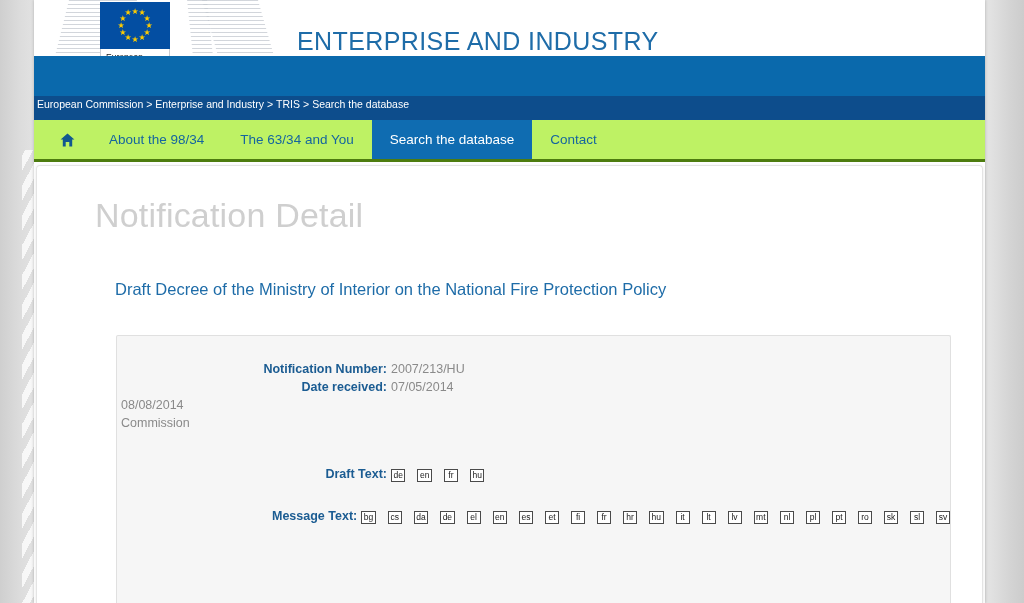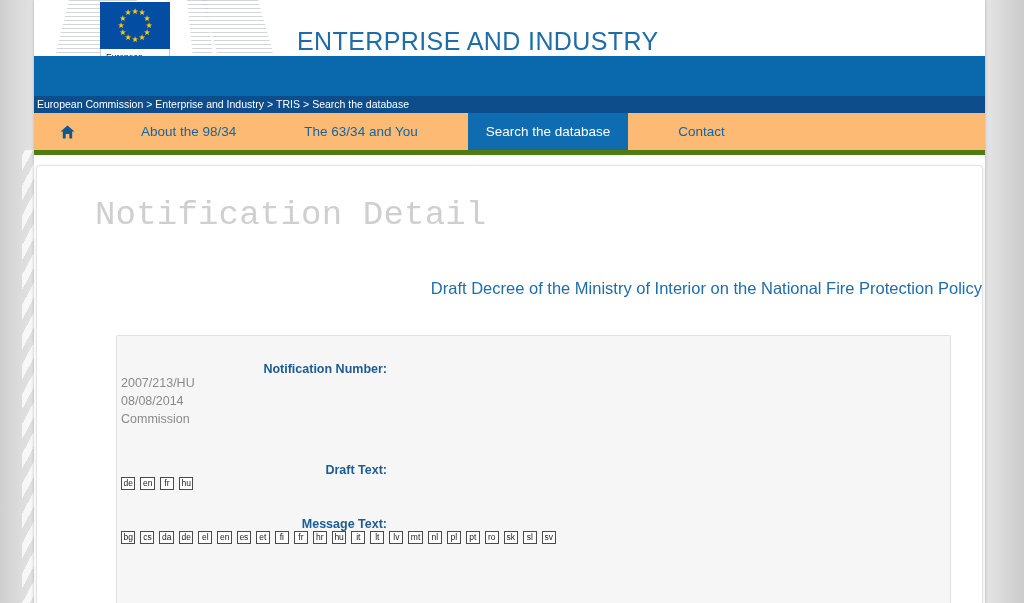--- a/index.html
+++ b/index.html
@@ -106,41 +106,40 @@
     white-space: nowrap;
   }
 
   
   #blue-band {
     height: 40px;
     background: #0a69ac;
   }
   
   #breadcrumb {
-    height: 17px;
+    height: 24px;
     background: #0d4d8c;
     color: #ffffff;
     font-size: 10.5px;
     line-height: 17px;
     padding-left: 3px;
     white-space: nowrap;
     overflow: hidden;
   }
   #breadcrumb .crumb { color: #ffffff; text-decoration: none; }
   #breadcrumb .sep { padding: 0 3px; color: #ffffff; }
 
   
   #main-nav {
     height: 42px;
-    background: #fdba74;
-    border-bottom: 5px solid #4d7c0f;
+    background: #bef264;
+    border-bottom: 3px solid #4d7c0f;
     display: flex;
     align-items: stretch;
     padding-left: 14px;
-    gap: 32px;
   }
   .nav-item {
     display: flex;
     align-items: center;
     padding: 0 18px;
     font-size: 13.5px;
     color: #15659f;
     cursor: pointer;
     white-space: nowrap;
   }
@@ -164,47 +163,45 @@
     border-radius: 4px 4px 0 0;
     box-shadow: 0 1px 4px rgba(0,0,0,.09);
   }
 
   #page-title {
     font-size: 34px;
     color: #cfcfcf;
     font-weight: 400;
     margin: 30px 0 0 58px;
     letter-spacing: .2px;
-    font-family: Liberation Mono, monospace;
+    font-family: Liberation Sans, sans-serif;
   }
 
   #doc-title {
     font-size: 16.5px;
     color: #1e6ca8;
     margin: 45px 0 0 78px;
     font-weight: 400;
-    text-align: right;
   }
 
   #detail-panel {
     position: absolute;
     left: 79px; top: 169px;
     width: 835px;
     height: 300px;
     background: #f6f6f6;
     border: 1px solid #e0e0e0;
     border-bottom: none;
     border-radius: 2px;
   }
 
   .field-row {
     display: flex;
     align-items: baseline;
     margin-bottom: 4px;
-    flex-direction: column;
   }
   .field-label {
     width: 270px;
     text-align: right;
     font-size: 12.5px;
     font-weight: bold;
     color: #1b5c92;
     white-space: nowrap;
   }
   .field-value {
@@ -214,21 +211,21 @@
     white-space: nowrap;
   }
   #fields-top { padding-top: 26px; }
   #draft-row  { margin-top: 37px; }
   #message-row { margin-top: 27px; }
 
   .lang-list {
     display: flex;
     align-items: center;
     padding-left: 4px;
-    gap: 5px;
+    gap: 12px;
     flex-wrap: nowrap;
   }
   .lang-chip {
     display: inline-block;
     border: 1px solid #4a4a4a;
     background: #ffffff;
     color: #1a1a1a;
     font-size: 8.5px;
     line-height: 9px;
     padding: 1px 1.5px;
@@ -301,20 +298,24 @@
 
     <div id="content-card">
       <h1 id="page-title">Notification Detail</h1>
       <div id="doc-title">Draft Decree of the Ministry of Interior on the National Fire Protection Policy</div>
 
       <div id="detail-panel">
         <div id="fields-top">
             <div class="field-row">
               <div class="field-label">Notification Number:</div>
               <div class="field-value">2007/213/HU</div>
+            </div>
+            <div class="field-row">
+              <div class="field-label">Date received:</div>
+              <div class="field-value">07/05/2014</div>
             </div>
             <div class="field-row">
               <div class="field-value">08/08/2014</div>
             </div>
             <div class="field-row">
               <div class="field-value">Commission</div>
             </div>
           </div>
 
         <div class="field-row" id="draft-row">

